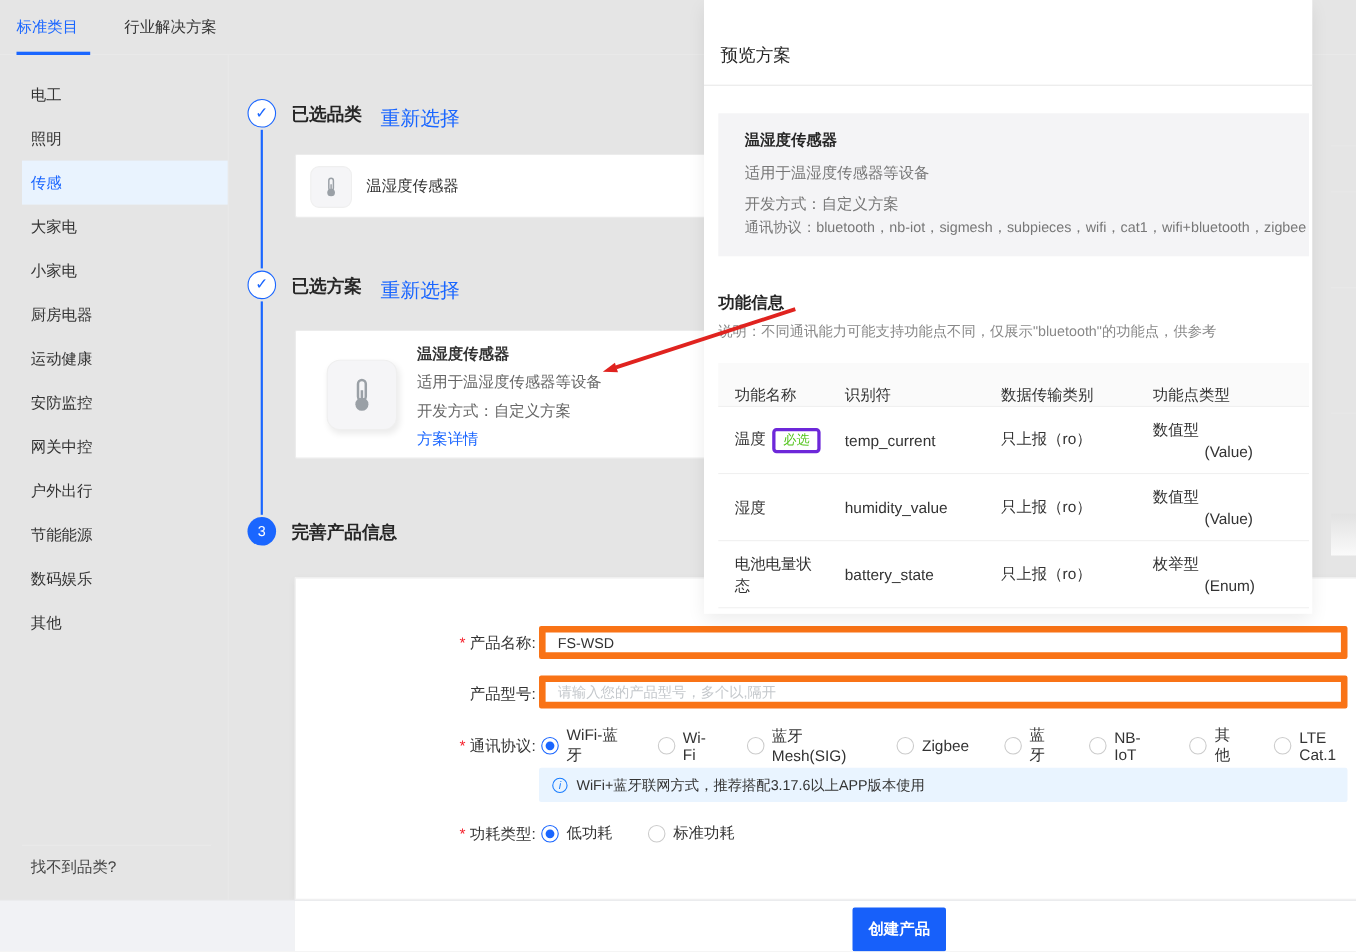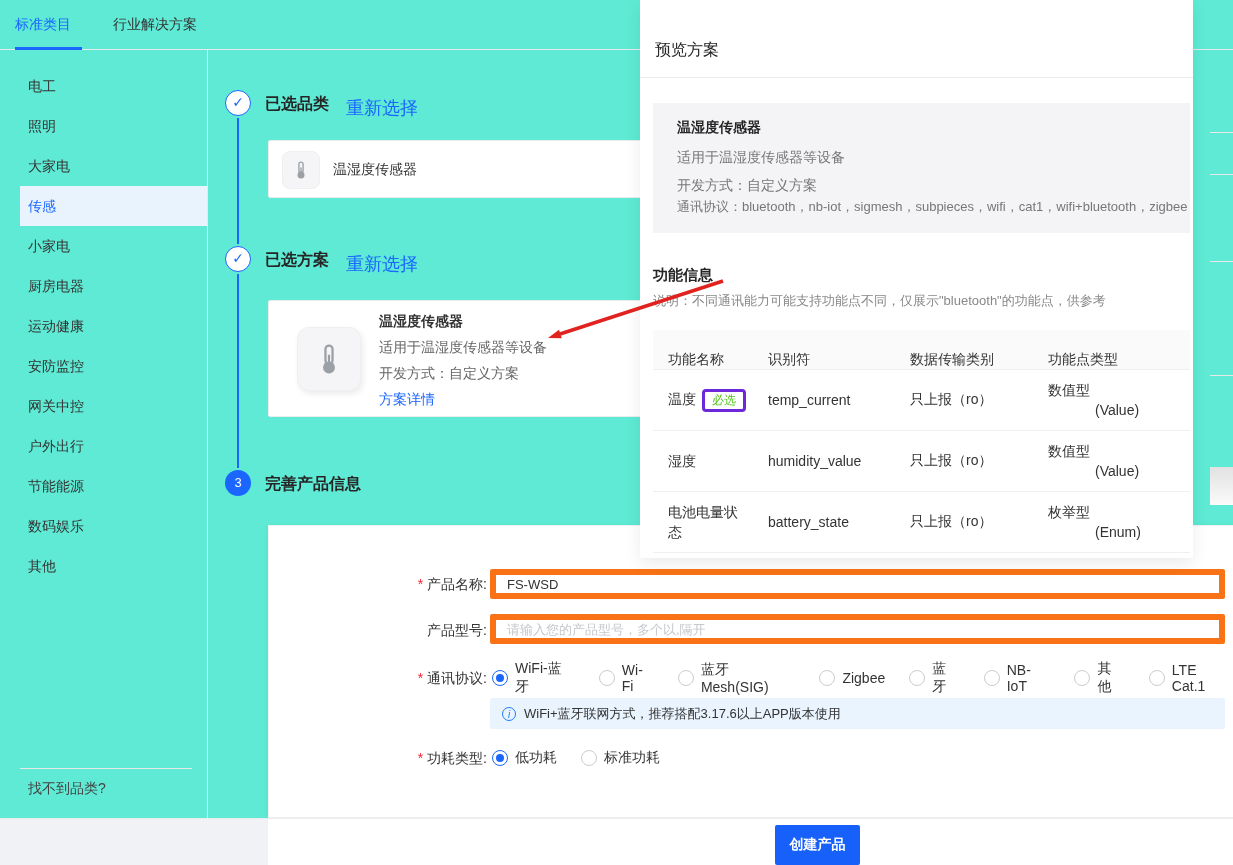--- a/index.html
+++ b/index.html
@@ -1,16 +1,16 @@
 <!DOCTYPE html>
 <html><head>
 <meta charset="utf-8">
 <style>
   html,body { margin:0; padding:0; background:#fff; }
-  .canvas { position:relative; width:1233px; height:865px; background:#5eead4; overflow:hidden;
+  .canvas { position:relative; width:1233px; height:865px; background:#e5e5e5; overflow:hidden;
             font-family:"Liberation Sans","DejaVu Sans",sans-serif; color:#333; }
 
   
   .topline { position:absolute; left:0; top:49px; width:1233px; height:1px; background:#e9e9e9; }
   .tab { position:absolute; top:16px; font-size:14px; color:#333; cursor:pointer; }
   .tab.active { color:#1a66ff; }
   #tab-standard { left:15px; }
   #tab-industry { left:113px; }
   .tab-underline { position:absolute; left:15px; top:47px; width:67px; height:3px; background:#1a66ff; }
 
@@ -45,21 +45,21 @@
 
   
   #form-card { position:absolute; left:268px; top:525px; width:969px; height:293px; background:#fff;
                border:1px solid #f0f0f0; box-shadow:0 2px 8px rgba(0,0,0,.05); box-sizing:border-box; }
   .form-label { position:absolute; left:300px; width:187px; text-align:right; font-size:14px; color:#333; }
   .required::before { content:"*"; color:#f5222d; margin-right:4px; }
   .form-input { position:absolute; left:490px; width:735px; height:30px; box-sizing:border-box;
                 border:6px solid #f97316; border-radius:2px; font-size:13px; color:#333;
                 padding:0 11px; background:#fff; font-family:inherit; outline:none; }
   .form-input::placeholder { color:#c4c8cc; }
-  .radio-row { position:absolute; left:492px; height:20px; display:flex; align-items:center; gap:24px; }
+  .radio-row { position:absolute; left:492px; height:20px; display:flex; align-items:center; gap:32px; }
   .radio-item { display:flex; align-items:center; gap:7px; cursor:pointer; }
   .radio { width:16px; height:16px; border-radius:50%; border:1px solid #ccc; box-sizing:border-box; background:#fff; position:relative; flex:none; }
   .radio.checked { border-color:#1a66ff; }
   .radio.checked::after { content:""; position:absolute; left:3px; top:3px; width:8px; height:8px; border-radius:50%; background:#1a66ff; }
   .radio-label { font-size:14px; color:#333; }
   .info-box { position:absolute; left:490px; top:698px; width:735px; height:31px; background:#e9f4ff; border-radius:2px;
               display:flex; align-items:center; gap:8px; padding:0 12px; box-sizing:border-box; font-size:13px; color:#333; }
   .info-icon { width:14px; height:14px; border-radius:50%; border:1px solid #1a7dff; color:#1a7dff;
                font-size:10px; line-height:13px; text-align:center; font-style:italic; flex:none; box-sizing:border-box; }
 
@@ -110,22 +110,22 @@
 
   <div class="topline"></div>
   <div class="tab active" id="tab-standard">标准类目</div>
   <div class="tab" id="tab-industry">行业解决方案</div>
   <div class="tab-underline"></div>
 
   <div class="side-vline"></div>
   <div class="sidebar">
     <div class="side-item">电工</div>
     <div class="side-item">照明</div>
+    <div class="side-item active">传感</div>
     <div class="side-item">大家电</div>
-    <div class="side-item active">传感</div>
     <div class="side-item">小家电</div>
     <div class="side-item">厨房电器</div>
     <div class="side-item">运动健康</div>
     <div class="side-item">安防监控</div>
     <div class="side-item">网关中控</div>
     <div class="side-item">户外出行</div>
     <div class="side-item">节能能源</div>
     <div class="side-item">数码娱乐</div>
     <div class="side-item">其他</div>
   </div>

